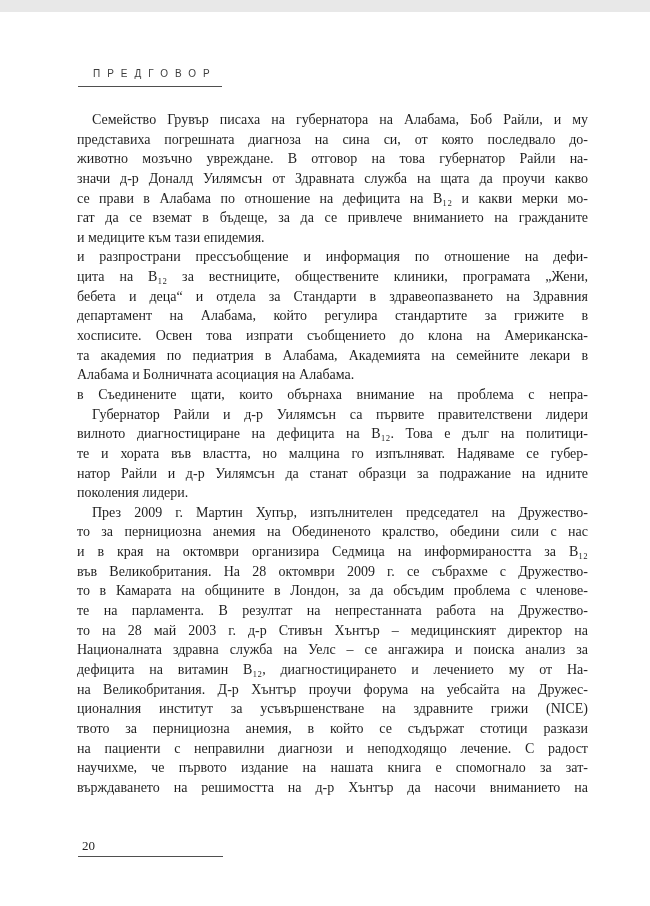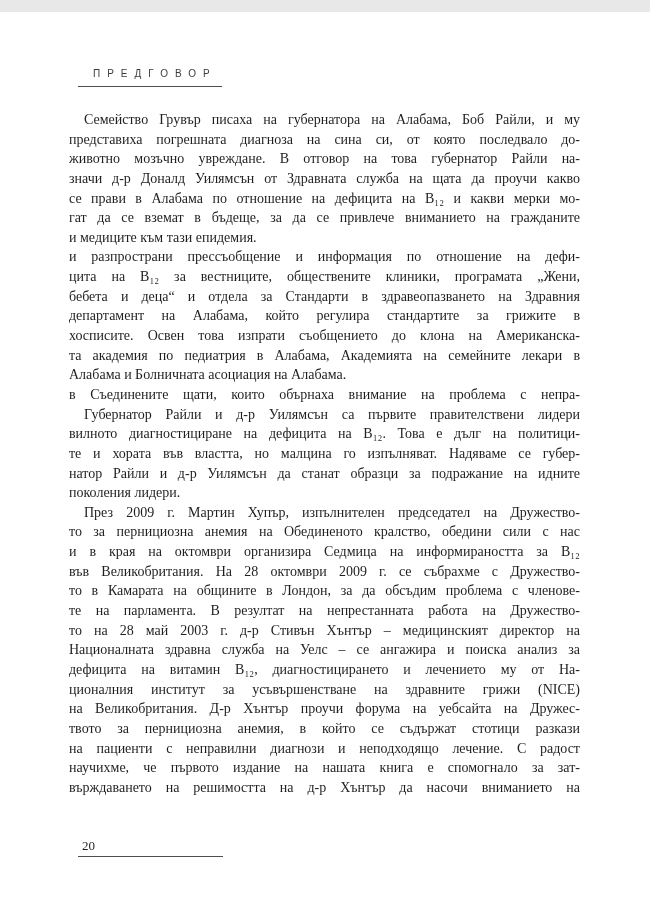--- a/index.html
+++ b/index.html
@@ -38,21 +38,21 @@
     position: absolute;
     left: 78px;
     top: 74px;
     width: 144px;
     height: 1px;
     background: var(--rule-color, #4f4f4f);
   }
   
   .text-block {
     position: absolute;
-    left: 69px;
+    left: 77px;
     top: 98px;
     width: 511px;
   }
   .paragraph {
     margin: 0;
     padding: 0;
   }
   .line {
     font-size: 14px;
     line-height: 19.65px;
@@ -127,22 +127,22 @@
       <div class="paragraph">
         <div class="line indent">През 2009 г. Мартин Хупър, изпълнителен председател на Дружество-</div>
         <div class="line">то за пернициозна анемия на Обединеното кралство, обедини сили с нас</div>
         <div class="line">и в края на октомври организира Седмица на информираността за B₁₂</div>
         <div class="line">във Великобритания. На 28 октомври 2009 г. се събрахме с Дружество-</div>
         <div class="line">то в Камарата на общините в Лондон, за да обсъдим проблема с членове-</div>
         <div class="line">те на парламента. В резултат на непрестанната работа на Дружество-</div>
         <div class="line">то на 28 май 2003 г. д-р Стивън Хънтър – медицинският директор на</div>
         <div class="line">Националната здравна служба на Уелс – се ангажира и поиска анализ за</div>
         <div class="line">дефицита на витамин B₁₂, диагностицирането и лечението му от На-</div>
+        <div class="line">на Великобритания. Д-р Хънтър проучи форума на уебсайта на Дружес-</div>
         <div class="line">ционалния институт за усъвършенстване на здравните грижи (NICE)</div>
-        <div class="line">на Великобритания. Д-р Хънтър проучи форума на уебсайта на Дружес-</div>
         <div class="line">твото за пернициозна анемия, в който се съдържат стотици разкази</div>
         <div class="line">на пациенти с неправилни диагнози и неподходящо лечение. С радост</div>
         <div class="line">научихме, че първото издание на нашата книга е спомогнало за зат-</div>
         <div class="line">върждаването на решимостта на д-р Хънтър да насочи вниманието на</div>
       </div>
     </div>
 
   <div>
     <span class="page-number">20</span>
     <div class="foot-rule"></div>

